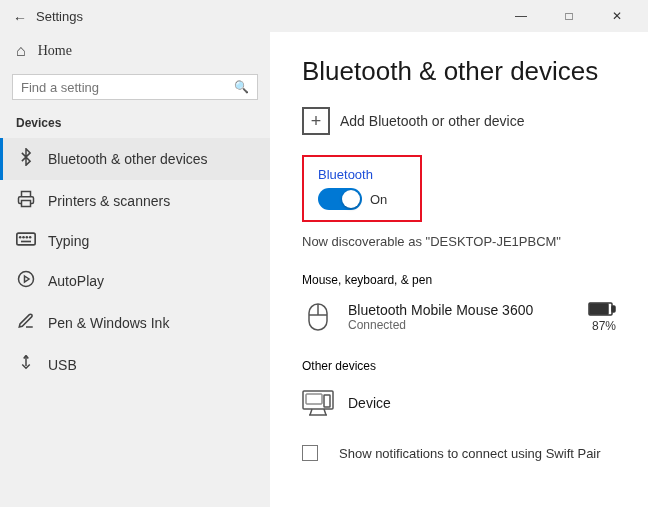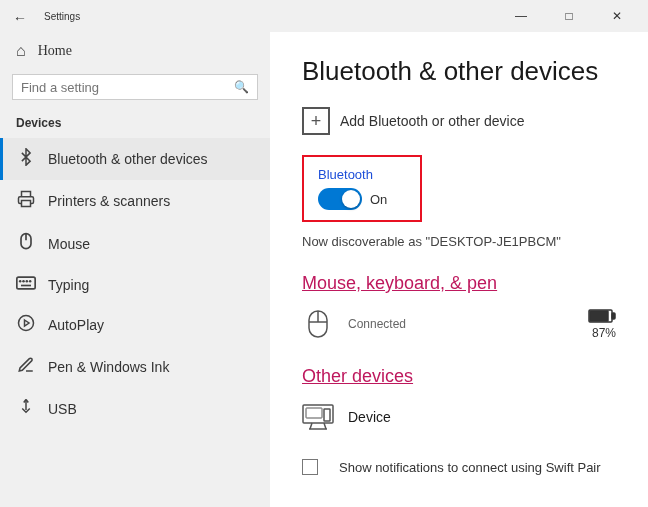--- a/index.html
+++ b/index.html
@@ -26,23 +26,23 @@
       width: 24px;
       height: 24px;
       display: flex;
       align-items: center;
       justify-content: center;
       cursor: pointer;
       font-size: 14px;
       color: #333;
     }
     .title-bar-title {
-      font-size: 10px;
-      color: #333;
-      margin-left: 12px;
+      font-size: 13px;
+      color: #333;
+      margin-left: 4px;
       flex: 1;
     }
     .title-bar-controls {
       display: flex;
       gap: 2px;
     }
     .title-bar-btn {
       width: 46px;
       height: 32px;
       display: flex;
@@ -229,25 +229,24 @@
       color: #333;
     }
 
     .discoverable-text {
       font-size: 13px;
       color: #444;
       margin-bottom: 24px;
     }
 
     .section-heading {
-      font-size: 18px;
+      font-size: 12px;
       font-weight: 400;
-      color: #be185d;
+      color: #000000;
       margin-bottom: 14px;
-      text-decoration: underline;
     }
 
     .device-row {
       display: flex;
       align-items: center;
       gap: 14px;
       margin-bottom: 10px;
       padding-bottom: 10px;
     }
     .device-icon {
@@ -345,29 +344,20 @@
       <span class="sidebar-item-icon">
         <svg width="18" height="18" viewBox="0 0 24 24" fill="none" stroke="#444" stroke-width="2">
           <polyline points="6 9 6 2 18 2 18 9"></polyline>
             <rect x="6" y="14" width="12" height="8"></rect>
           <path d="M6 18H4a2 2 0 0 1-2-2v-5a2 2 0 0 1 2-2h16a2 2 0 0 1 2 2v5a2 2 0 0 1-2 2h-2"></path>
         </svg>
       </span>
       <span class="sidebar-item-label">Printers &amp; scanners</span>
     </div>
 
-    <div class="sidebar-item">
-      <span class="sidebar-item-icon">
-        <svg width="16" height="20" viewBox="0 0 16 24" fill="none" stroke="#444" stroke-width="2">
-          <rect x="2" y="2" width="12" height="18" rx="6" ry="6"></rect>
-          <line x1="8" y1="2" x2="8" y2="10"></line>
-        </svg>
-      </span>
-      <span class="sidebar-item-label">Mouse</span>
-    </div>
 
     <div class="sidebar-item">
       <span class="sidebar-item-icon">
         <svg width="20" height="14" viewBox="0 0 24 16" fill="none" stroke="#444" stroke-width="2">
           <rect x="1" y="1" width="22" height="14" rx="2"></rect>
           <line x1="5" y1="6" x2="5" y2="6" stroke-width="3" stroke-linecap="round"></line>
           <line x1="9" y1="6" x2="9" y2="6" stroke-width="3" stroke-linecap="round"></line>
           <line x1="13" y1="6" x2="13" y2="6" stroke-width="3" stroke-linecap="round"></line>
           <line x1="17" y1="6" x2="17" y2="6" stroke-width="3" stroke-linecap="round"></line>
           <line x1="6" y1="11" x2="18" y2="11" stroke-width="2"></line>
@@ -438,20 +428,21 @@
 
     <div class="device-row">
       <div class="device-icon">
         <svg width="22" height="30" viewBox="0 0 22 30" fill="none" stroke="#555" stroke-width="1.5">
           <rect x="2" y="2" width="18" height="26" rx="9" ry="9"></rect>
           <line x1="11" y1="2" x2="11" y2="13"></line>
           <line x1="2" y1="13" x2="20" y2="13"></line>
         </svg>
       </div>
       <div class="device-info">
+        <div class="device-name">Bluetooth Mobile Mouse 3600</div>
         <div class="device-status">Connected</div>
       </div>
       <div class="device-battery">
         <div class="battery-icon">
           <svg width="28" height="14" viewBox="0 0 28 14" fill="none" stroke="#333" stroke-width="1.5">
             <rect x="1" y="1" width="23" height="12" rx="1"></rect>
             <rect x="2" y="2" width="18" height="10" fill="#333" rx="0.5"></rect>
             <rect x="24" y="4" width="3" height="6" rx="1" fill="#333"></rect>
           </svg>
         </div>

